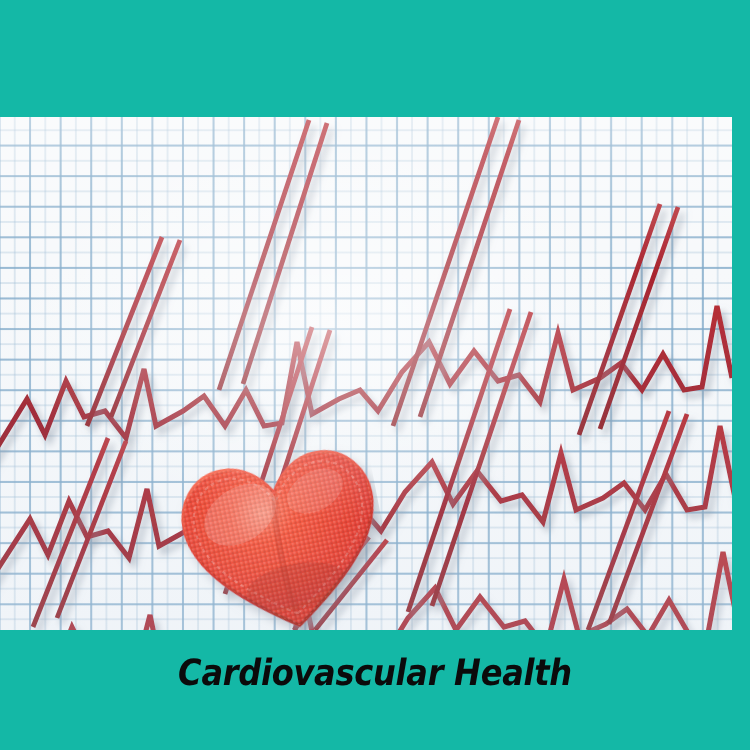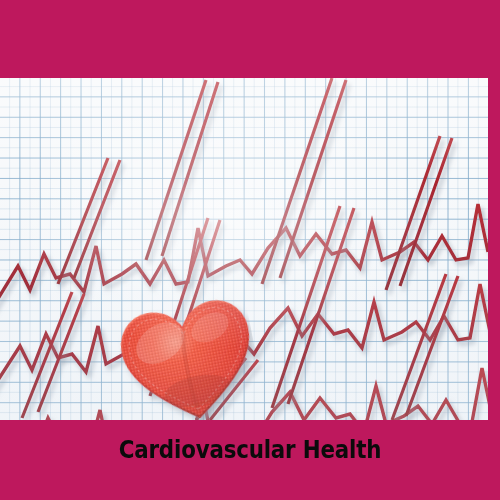--- a/index.html
+++ b/index.html
@@ -11,21 +11,22 @@
     width: 500px;
     height: 500px;
     position: relative;
     overflow: hidden;
     font-family: "DejaVu Sans", sans-serif;
   }
 
   #page {
     position: absolute;
     inset: 0;
-    background: #be185d;
+    background: #14b8a6;
+    font-style: italic;
   }
 
   
   #photo {
     position: absolute;
     left: 0px;
     top: 78px;
     width: 488px;
     height: 342px;
     overflow: hidden;

